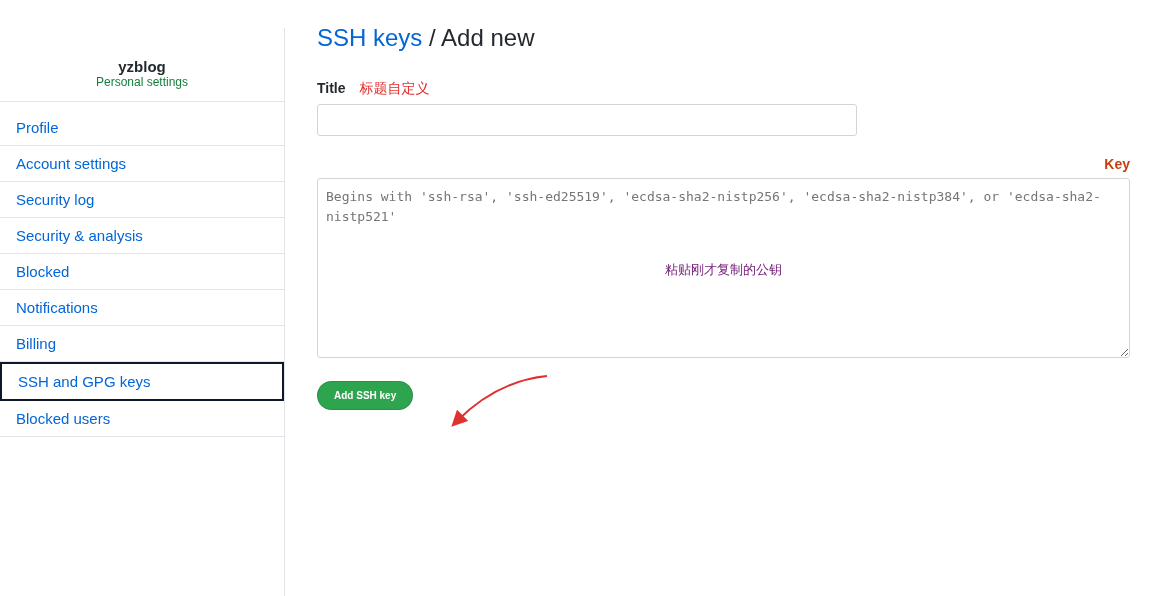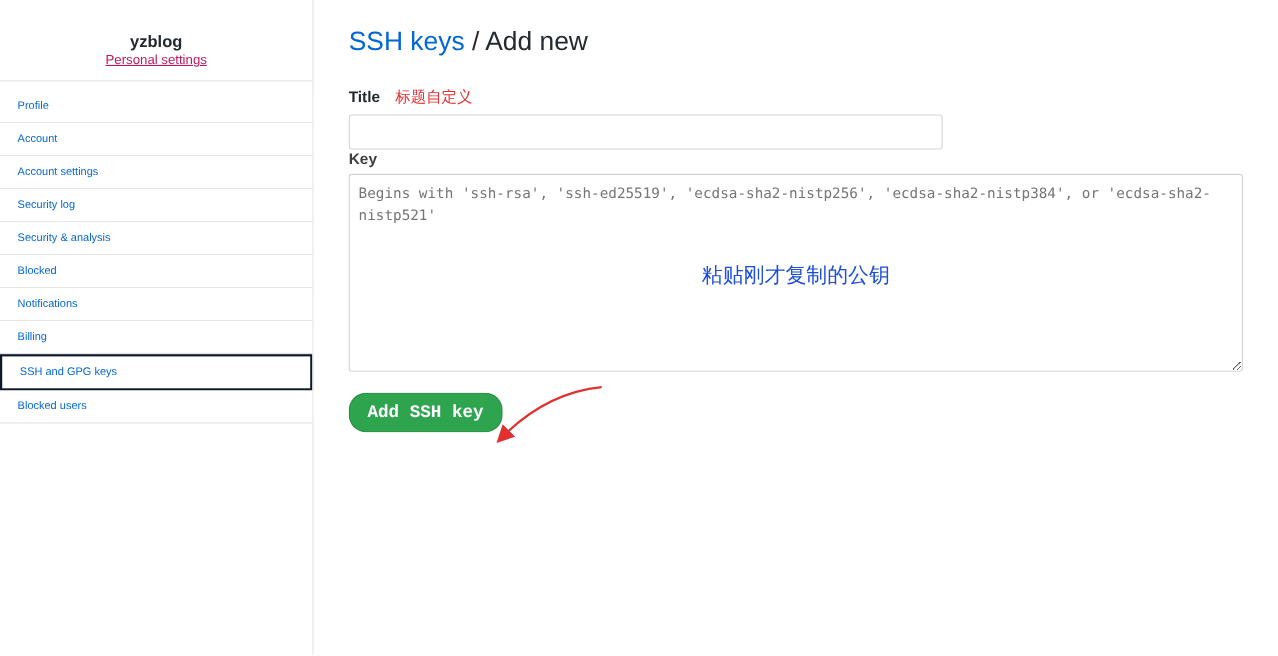--- a/index.html
+++ b/index.html
@@ -14,52 +14,52 @@
     }
 
     
     .sidebar {
       width: 285px;
       min-width: 285px;
       border-right: 1px solid #e1e4e8;
       display: flex;
       flex-direction: column;
       padding-top: 14px;
+      margin-top: 28px;
     }
 
     .sidebar-header {
       padding: 16px 16px 12px 16px;
       border-bottom: 1px solid #e1e4e8;
       text-align: center;
     }
 
     .sidebar-username {
       font-weight: 600;
       font-size: 15px;
       color: #24292e;
     }
 
     .sidebar-subtitle {
       font-size: 12px;
-      color: #be185d;
-      text-decoration: underline;
+      color: #15803d;
     }
 
     .sidebar-nav {
       display: flex;
       flex-direction: column;
       padding: 8px 0;
       overflow-y: auto;
     }
 
     .sidebar-item {
       padding: 9px 16px;
       color: #0366d6;
       text-decoration: none;
-      font-size: 10px;
+      font-size: 15px;
       cursor: pointer;
       border-bottom: 1px solid #e1e4e8;
       background: #fff;
       display: block;
     }
 
     .sidebar-item.active {
       border: 2px solid #0f172a;
       color: #0366d6;
       font-weight: 500;
@@ -82,20 +82,21 @@
     .page-title .separator {
       color: #24292e;
       font-weight: 300;
     }
 
     .page-title .blue-part {
       color: #0366d6;
     }
 
     .form-group {
+      margin-bottom: 20px;
     }
 
     .form-label {
       display: inline-block;
       font-weight: 600;
       font-size: 14px;
       margin-right: 10px;
       color: #24292e;
     }
 
@@ -117,21 +118,22 @@
       height: 32px;
       background: #fff;
       outline: none;
     }
 
     .key-label {
       display: block;
       font-weight: 600;
       font-size: 14px;
       margin-bottom: 6px;
-      color: #404040;
+      color: #c2410c;
+      text-align: right;
     }
 
     .key-textarea-wrapper {
       position: relative;
       width: 840px;
       max-width: 100%;
     }
 
     .key-textarea {
       width: 100%;
@@ -143,45 +145,44 @@
       color: #6a737d;
       resize: vertical;
       font-family: monospace;
       line-height: 1.5;
       background: #fff;
       outline: none;
     }
 
     .annotation-text {
       position: absolute;
-      color: #1d4ed8;
-      font-size: 19px;
+      color: #701a75;
+      font-size: 13px;
       top: 50%;
       left: 50%;
       transform: translate(-50%, -50%);
       pointer-events: none;
     }
 
     
     .arrow-container {
       position: relative;
       margin-top: 16px;
     }
 
     .add-ssh-btn {
       background-color: #2ea44f;
       color: #fff;
       border: 1px solid rgba(27,31,35,0.15);
       border-radius: 16px;
       padding: 8px 16px;
-      font-size: 16px;
+      font-size: 10px;
       font-weight: 600;
       cursor: pointer;
       display: inline-block;
-      font-family: Liberation Mono, monospace;
     }
 
     
     .arrow-svg {
       position: absolute;
       left: 120px;
       top: -10px;
       pointer-events: none;
     }
 
@@ -190,21 +191,20 @@
 </head>
 <body>
 
 <div class="sidebar">
   <div class="sidebar-header">
     <div class="sidebar-username">yzblog</div>
     <div class="sidebar-subtitle">Personal settings</div>
   </div>
   <nav class="sidebar-nav">
     <a class="sidebar-item">Profile</a>
-    <a class="sidebar-item">Account</a>
     <a class="sidebar-item">Account settings</a>
     <a class="sidebar-item">Security log</a>
     <a class="sidebar-item">Security &amp; analysis</a>
     <a class="sidebar-item">Blocked</a>
     <a class="sidebar-item">Notifications</a>
     <a class="sidebar-item">Billing</a>
     <a class="sidebar-item active">SSH and GPG keys</a>
     <a class="sidebar-item">Blocked users</a>
   </nav>
 </div>

